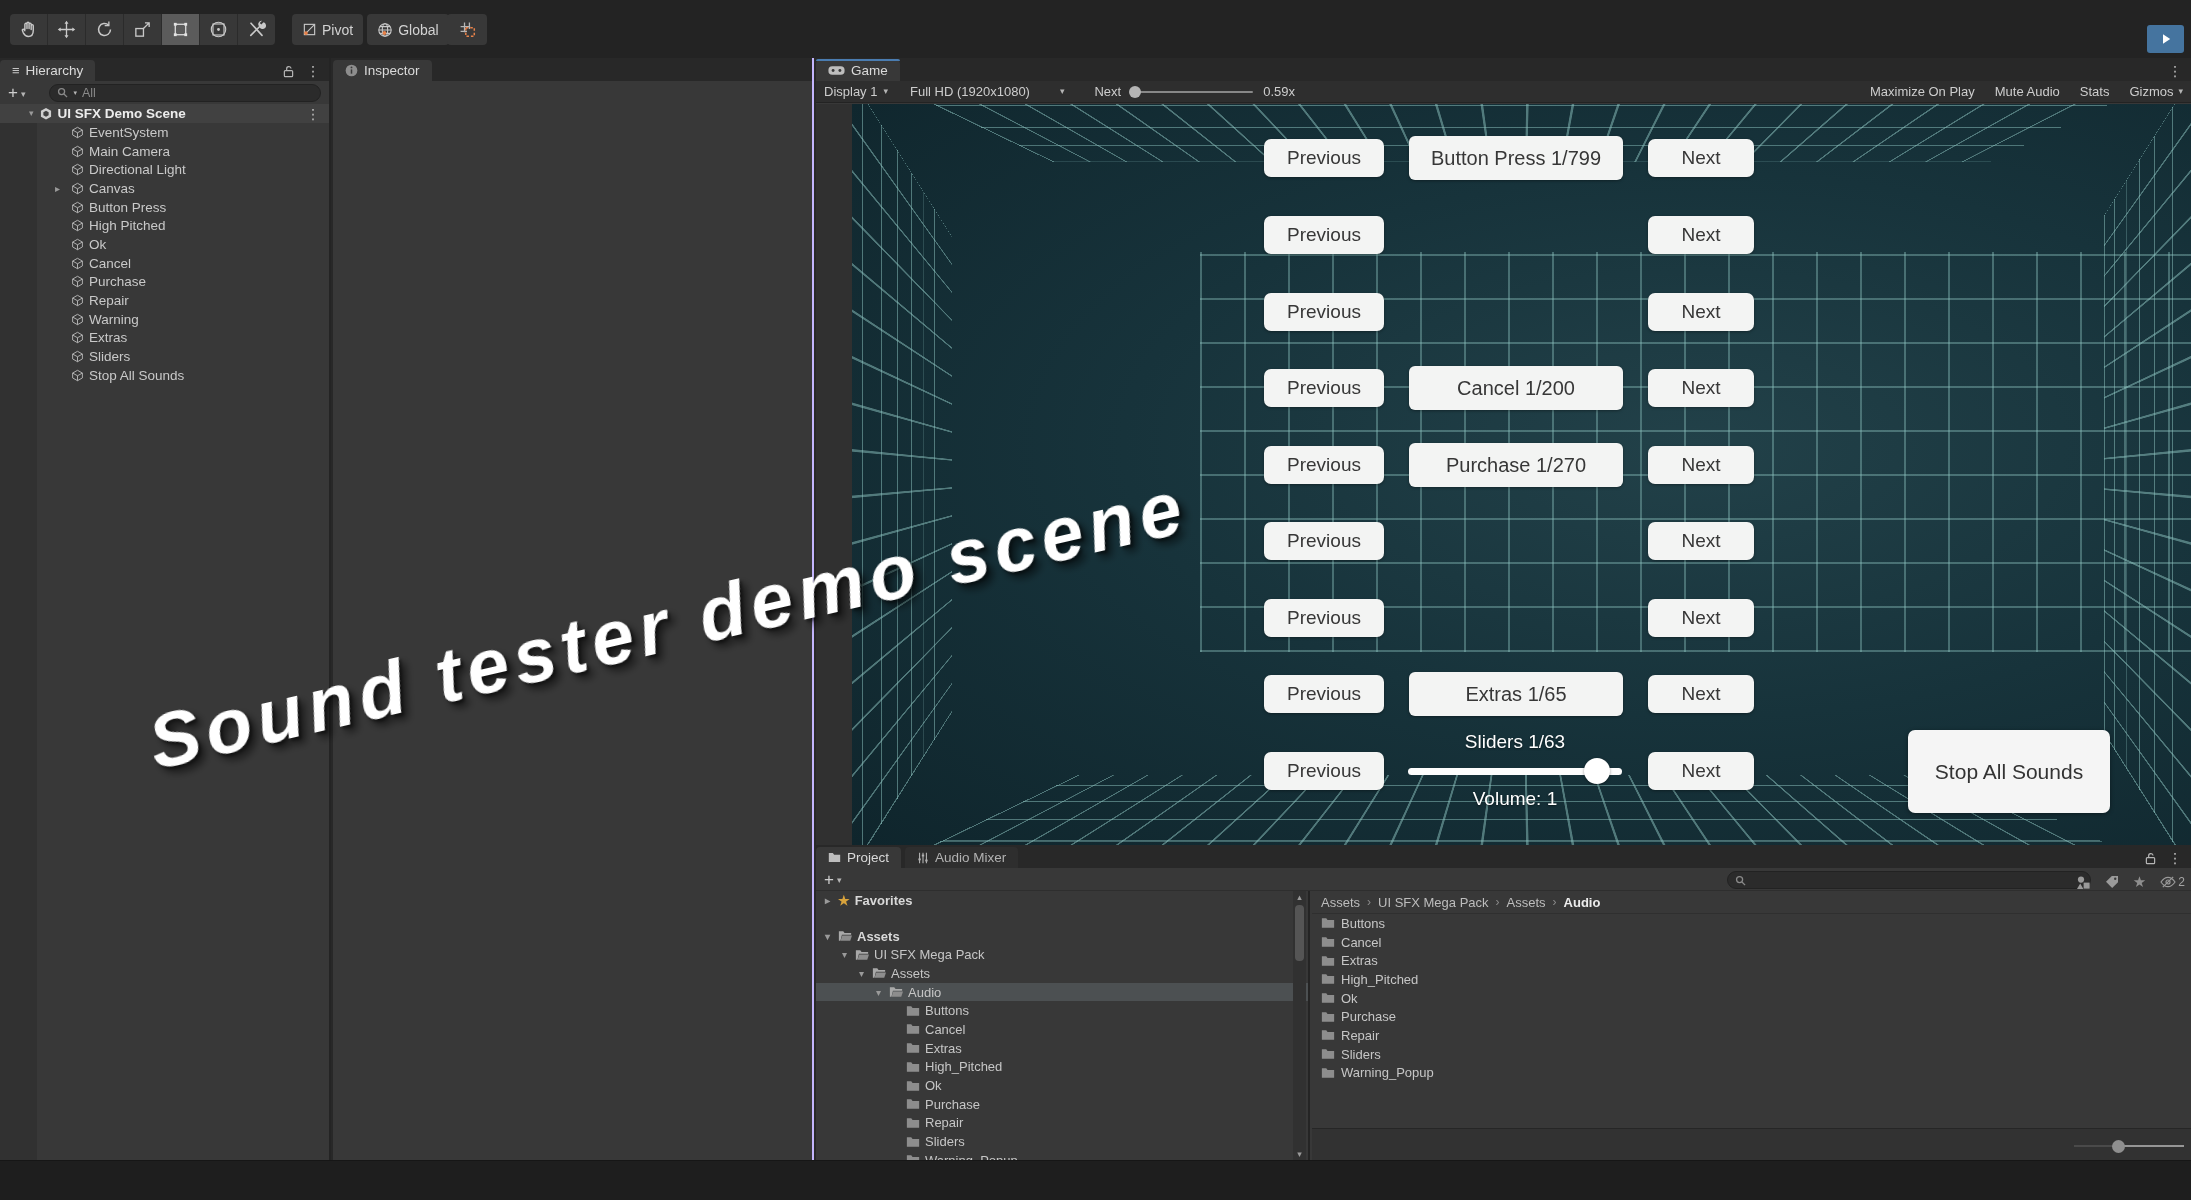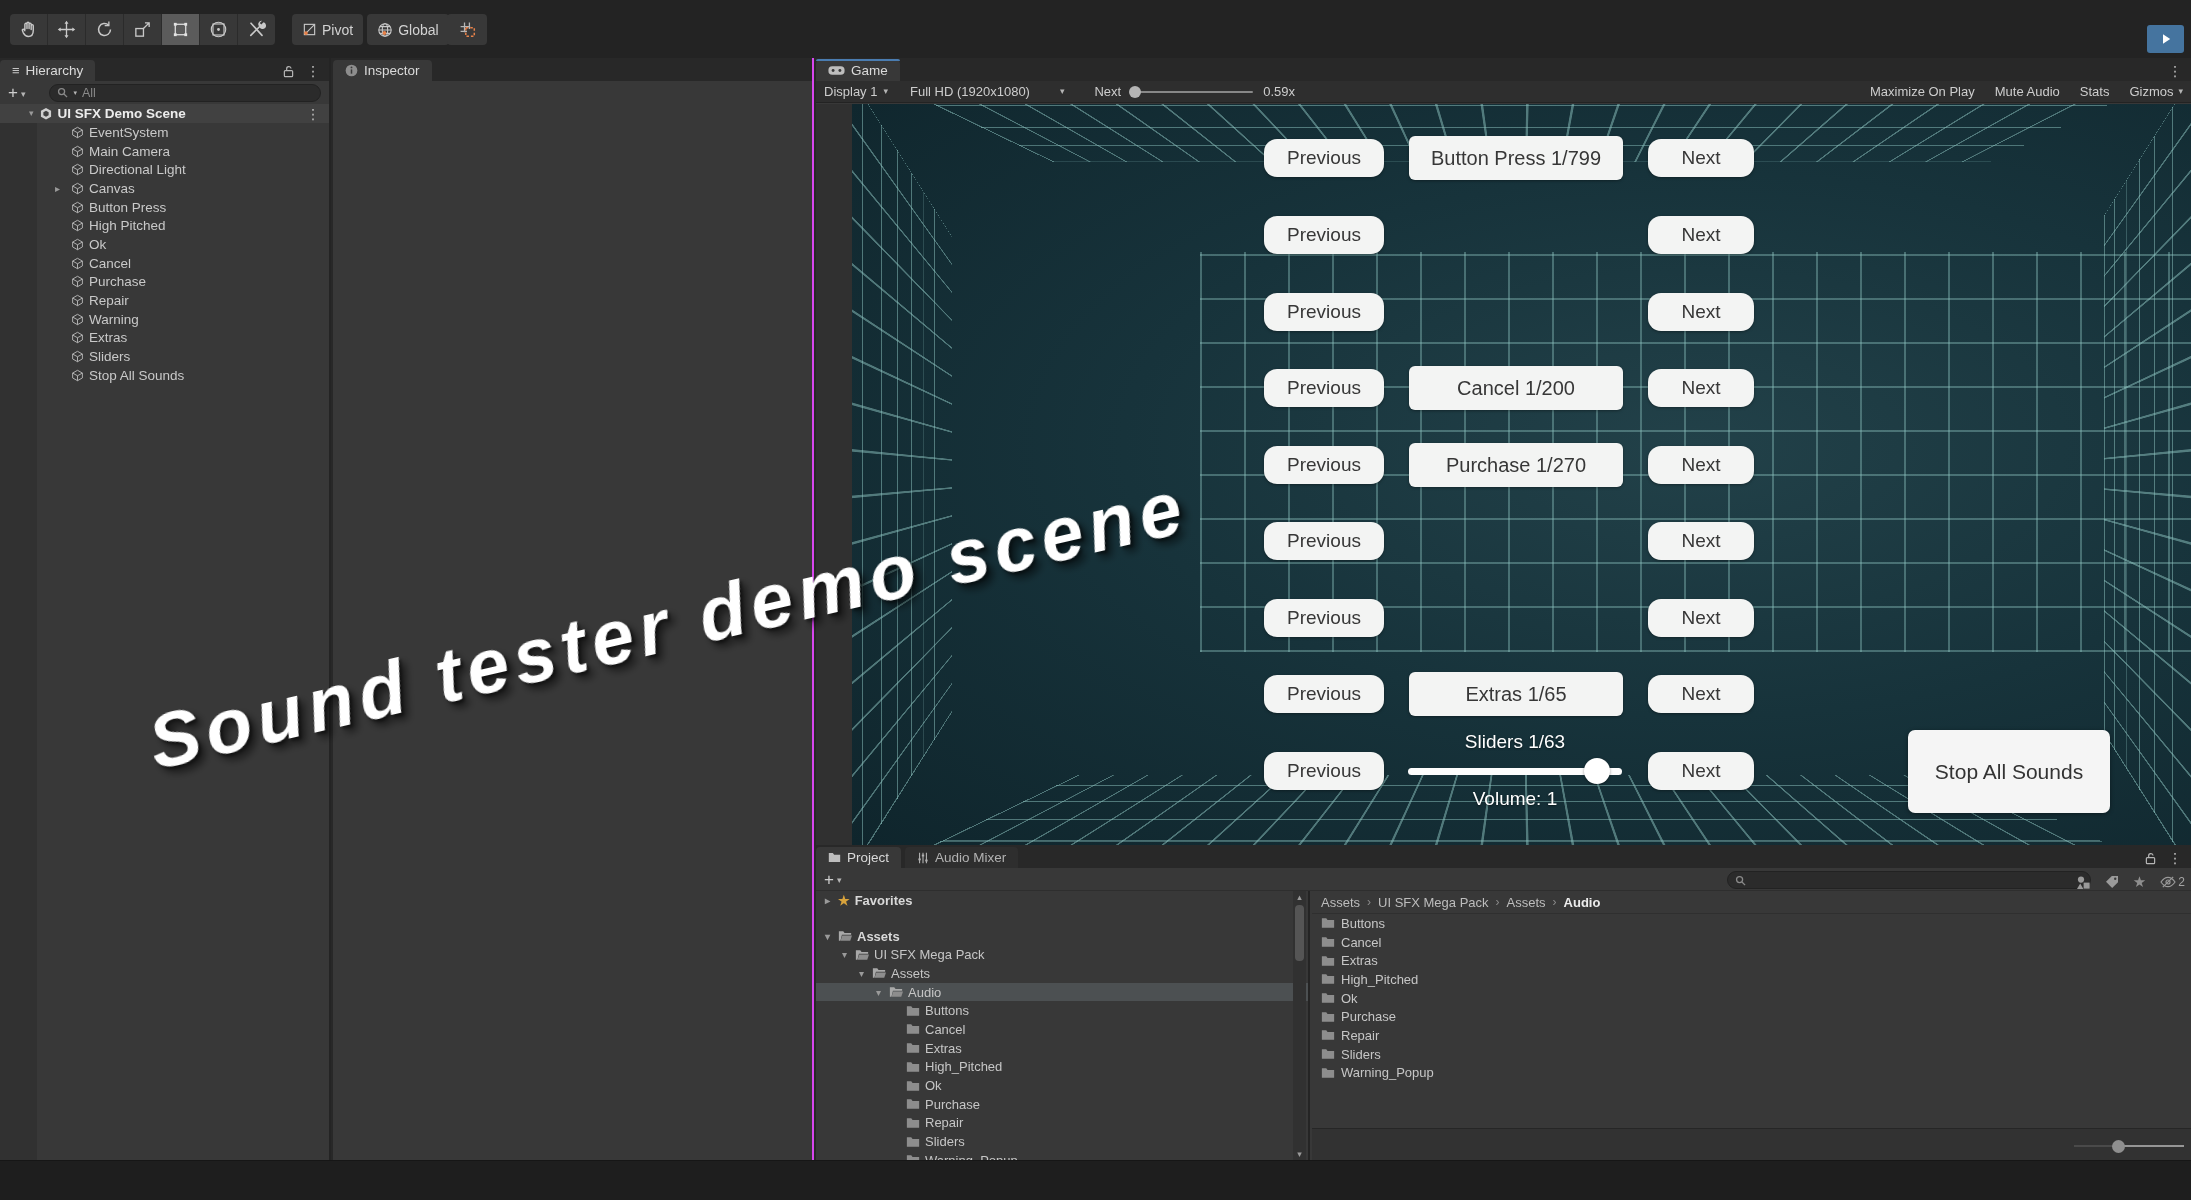--- a/index.html
+++ b/index.html
@@ -34,21 +34,21 @@
   .hier-tools{position:absolute;left:0;right:0;top:23px;height:24px;display:flex;align-items:center;padding:0 8px;box-sizing:border-box;border-bottom:1px solid #2e2e2e}
   .plus{font-size:17px;color:#cecece;line-height:1}
   .hier-strip{position:absolute;left:0;top:47px;width:37px;bottom:0;background:rgba(0,0,0,.12)}
   .scene-row{position:absolute;left:0;right:0;top:46px;height:19px;background:#414141;display:flex;align-items:center;gap:5px;padding-left:29px;box-sizing:border-box}
   .scene-row .lbl{font-weight:bold;font-size:13.5px;color:#ececec}
   .hrow{height:18.7px;display:flex;align-items:center;gap:5px;padding-left:71px;position:relative;font-size:13.5px;color:#c9c9c9;white-space:nowrap}
   .hrow .harrow{position:absolute;left:55px;color:#9a9a9a;font-size:10px}
   .hier-list{position:absolute;left:0;right:0;top:65px}
 
   
-  .insp{left:333px;top:58px;width:481px;height:1102px;border-right:2px solid #d946ef}
+  .insp{left:333px;top:58px;width:481px;height:1102px;border-right:2px solid #c4b5fd}
 
   
   .game{left:816px;top:58px;width:1375px;height:787px}
   .game-toolbar{position:absolute;left:0;right:0;top:23px;height:22px;background:#2e2e2e;border-bottom:1px solid #232323;display:flex;align-items:center;font-size:13px;color:#cdcdcd;padding:0 8px;box-sizing:border-box}
   .gt-item{display:flex;align-items:center;gap:6px;margin-right:22px;white-space:nowrap}
   .gt-right{margin-left:auto;display:flex;align-items:center;gap:20px;white-space:nowrap}
   .scale-track{width:122px;height:2px;background:#888;border-radius:1px;position:relative}
   .scale-handle{position:absolute;left:-2px;top:-5px;width:12px;height:12px;border-radius:50%;background:#b4b4b4}
   .game-content{position:absolute;left:0;right:0;top:46px;bottom:0;background:#303030;overflow:hidden}
   .grid-room{position:absolute;left:36px;right:0;top:0;bottom:0;overflow:hidden;
@@ -61,21 +61,21 @@
       repeating-linear-gradient(90deg, rgba(141,196,192,.40) 0 2px, transparent 2px 44px)}
   .gwall.top{left:-2%;top:-7%;width:104%;height:36%;transform:perspective(430px) rotateX(-52deg);transform-origin:50% 0}
   .gwall.bottom{left:-2%;bottom:-7%;width:104%;height:42%;transform:perspective(430px) rotateX(52deg);transform-origin:50% 100%}
   .gwall.leftw{left:-3%;top:-12%;width:36%;height:124%;transform:perspective(430px) rotateY(56deg);transform-origin:0 50%}
   .gwall.rightw{right:-3%;top:-12%;width:30%;height:124%;transform:perspective(430px) rotateY(-56deg);transform-origin:100% 50%}
 
   .game-row{position:absolute;left:448px;width:490px;height:56px;display:flex;justify-content:space-between;align-items:center}
   .game-row[data-i="0"]{top:26px}.game-row[data-i="1"]{top:103px}.game-row[data-i="2"]{top:180px}
   .game-row[data-i="3"]{top:256px}.game-row[data-i="4"]{top:333px}.game-row[data-i="5"]{top:409px}
   .game-row[data-i="6"]{top:486px}.game-row[data-i="7"]{top:562px}
-  .gbtn{background:#f3f4f3;border-radius:13px;display:flex;align-items:center;justify-content:center;color:#373737;
+  .gbtn{background:#f3f4f3;border-radius:7px;display:flex;align-items:center;justify-content:center;color:#373737;
         box-shadow:0 1px 3px rgba(0,0,0,.35)}
   .gbtn.side{width:120px;height:38px;font-size:19px}
   .gbtn.next{width:106px}
   .gbtn.center{width:214px;height:44px;font-size:20px;border-radius:6px}
   .glabel{position:absolute;color:#fff;font-size:19px;text-align:center;text-shadow:0 1px 2px rgba(0,0,0,.5);white-space:nowrap}
   .uslider{position:absolute;left:592px;top:661px;width:214px;height:12px}
   .uslider .track{position:absolute;left:0;right:0;top:3px;height:7px;background:#fdfdfd;border-radius:4px}
   .uslider .knob{position:absolute;left:176px;top:-7px;width:26px;height:26px;border-radius:50%;background:#fff;box-shadow:0 1px 3px rgba(0,0,0,.4)}
   .stopbtn{position:absolute;left:1092px;top:626px;width:202px;height:83px;background:#f5f5f5;border-radius:7px;
         display:flex;align-items:center;justify-content:center;font-size:21px;color:#333;box-shadow:0 1px 4px rgba(0,0,0,.4)}

